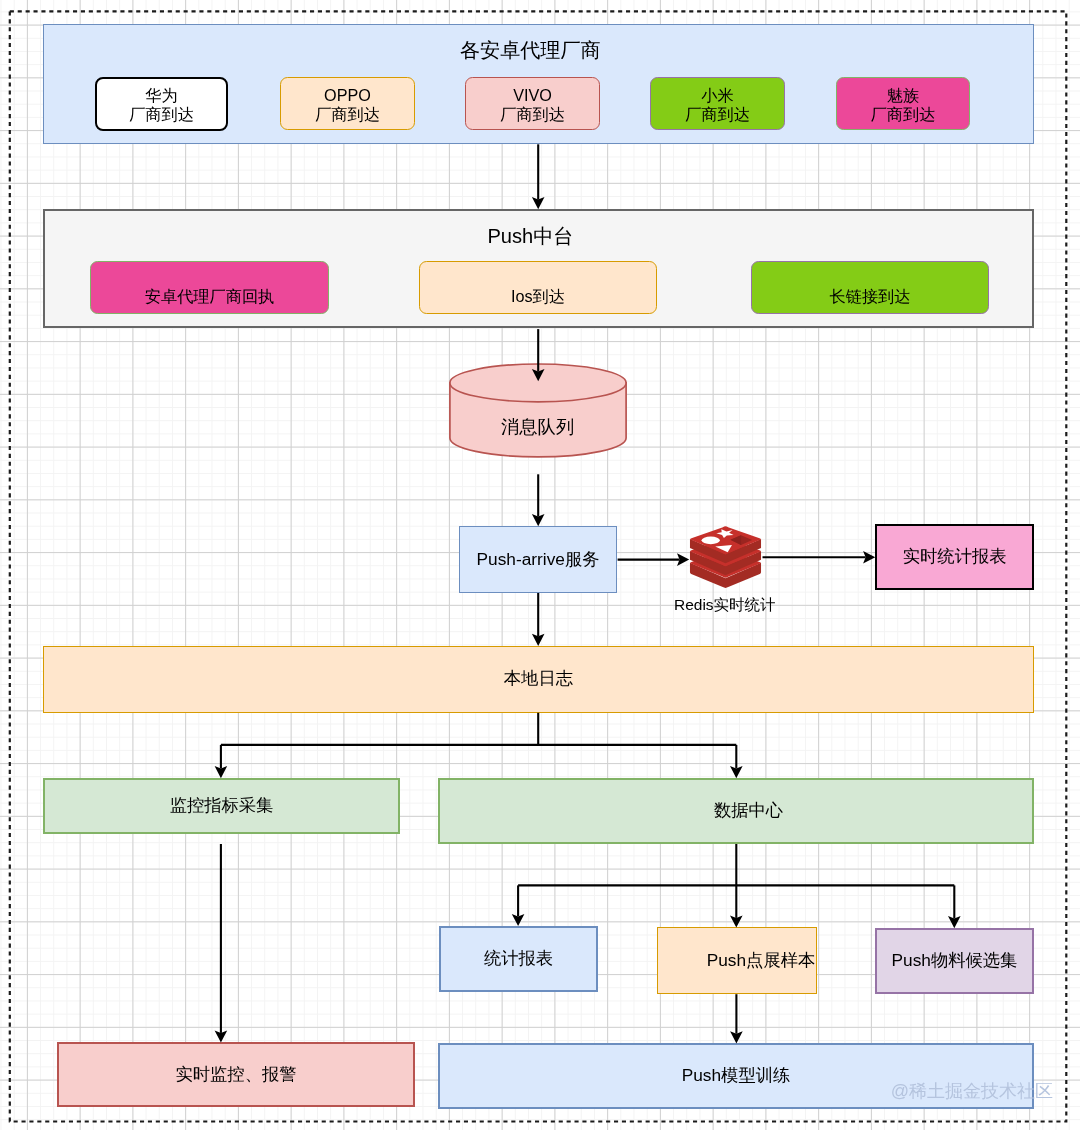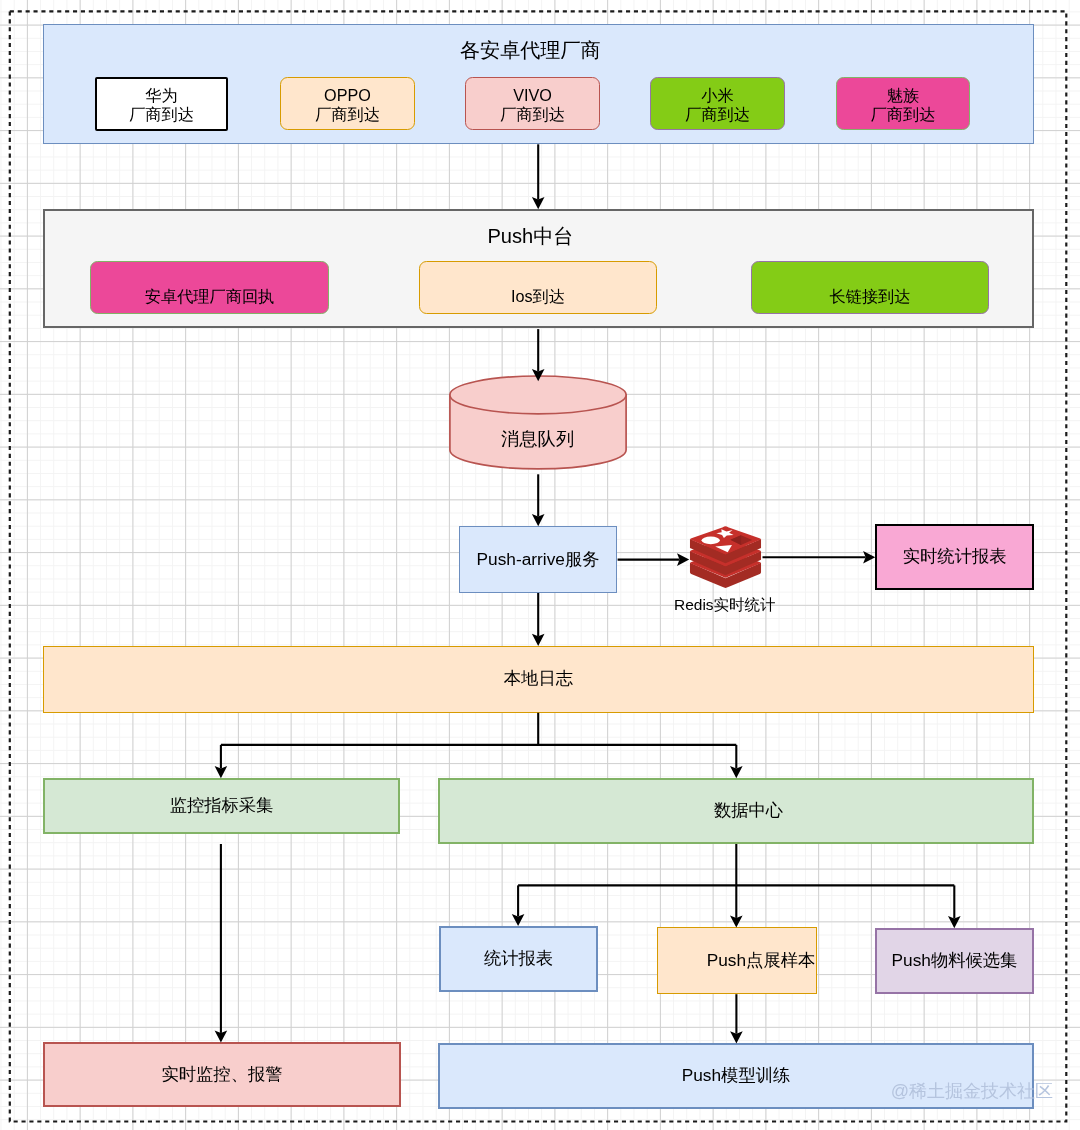--- a/index.html
+++ b/index.html
@@ -42,21 +42,21 @@
     align-items:flex-start; justify-content:center;
   }
   .grp-title{ display:block; margin-top:13.5px; font-size:20.1px; transform:translateX(-8px); }
 
   
   .chip{
     border-radius:7.5px; font-size:16.2px;
   }
   .chip .l1, .chip .l2{ display:block; }
   .chip .chiptxt{ display:block; transform:translateY(1px); }
-  .chip-white { background:#ffffff; border:2.1px solid #000000; border-radius:2px;}
+  .chip-white { background:#ffffff; border:2.1px solid #000000; border-radius:8px;}
   .chip-orange{ background:#ffe6cc; border:1.7px solid #d79b00; }
   .chip-red   { background:#f8cecc; border:1.7px solid #b85450; }
   .chip-purple{ background:#84cc16; border:1.7px solid #9673a6; }
   .chip-green { background:#ec4899; border:1.7px solid #82b366; }
 
   #v0{ left:95px;  top:76.7px; width:133px; height:54px; }
   #v1{ left:280px; top:77px; width:135px; height:53px; }
   #v2{ left:465px; top:77px; width:135px; height:53px; }
   #v3{ left:650px; top:77px; width:135px; height:53px; }
   #v4{ left:836px; top:77px; width:134px; height:53px; }
@@ -77,25 +77,25 @@
   .rect-white { background:#f9a8d4; border:2.2px solid #000000; }
 
   #pushArrive  { left:459px; top:526px;  width:158px; height:67px; }
   #rtReport    { left:874.9px; top:523.6px;  width:159.5px; height:66.2px; }
   #localLog    { left:42.8px;  top:645.9px;  width:991.2px; height:66.8px; }
   #monCollect  { left:43px;  top:778px;  width:357px; height:56px; }
   #dataCenter  { left:438px; top:778px;  width:596px; height:66px;padding-left:25px; }
   #statReport  { left:439px; top:926px;  width:159px; height:66px; }
   #pushSample  { left:657px; top:927px;  width:160px; height:67px;padding-left:48px; }
   #pushMaterial{ left:875px; top:928px;  width:159px; height:66px; }
-  #rtMonitor   { left:43px;  top:1042px; width:358px; height:65px; }
+  #rtMonitor   { left:57px;  top:1042px; width:358px; height:65px; }
   #modelTrain  { left:438px; top:1043px; width:596px; height:66px; }
 
   
-  #queueWrap{ position:absolute; left:448.6px; top:375px; width:180px; height:96px;padding-left:27px; }
+  #queueWrap{ position:absolute; left:448.6px; top:363px; width:180px; height:96px;padding-left:27px; }
   #queueWrap svg{ position:absolute; left:0; top:0; overflow:visible; }
   #cylBody, #cylTop{ fill:#f8cecc; stroke:#b85450; stroke-width:1.7; }
   .cyl-label{
     position:absolute; left:0; top:0; width:178px; height:96px;
     display:flex; align-items:center; justify-content:center;
     font-size:18.3px; color:#000; padding-top:31px; box-sizing:border-box;
   }
 
   
   #redisWrap{ position:absolute; left:689px; top:526px; width:73px; height:62px; }

